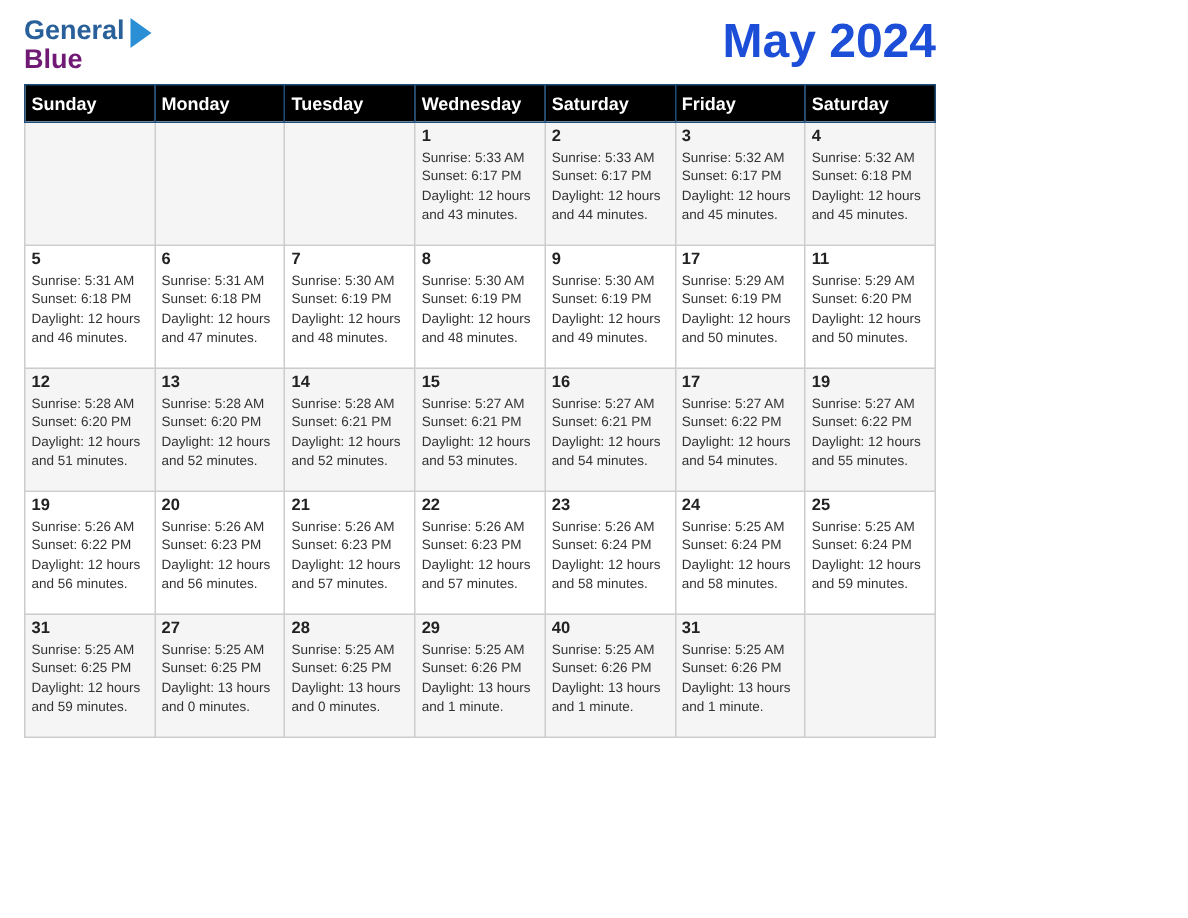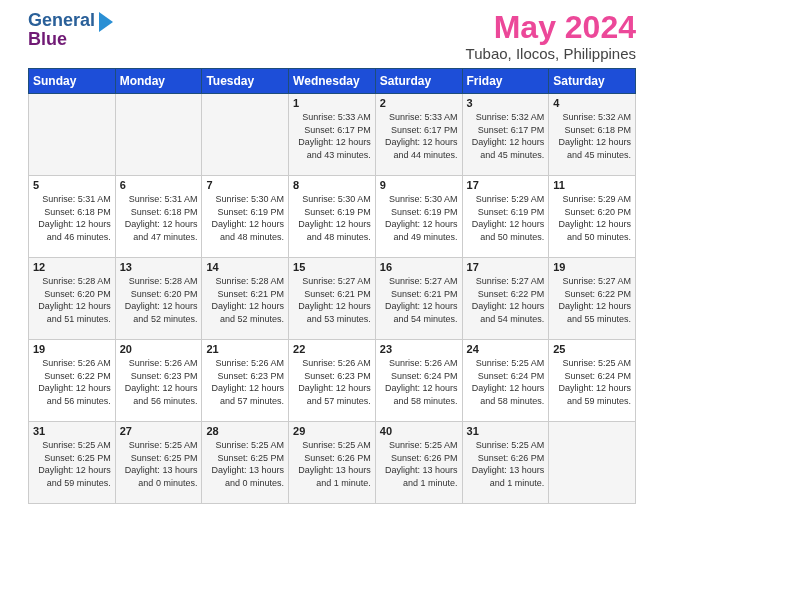--- a/index.html
+++ b/index.html
@@ -6,21 +6,20 @@
     body {
       font-family: Arial, sans-serif;
       background: #fff;
       width: 792px;
       height: 612px;
       overflow: hidden;
     }
     .page {
       width: 640px;
       padding: 10px 16px;
-      margin-left: 12px;
     }
     .header {
       display: flex;
       justify-content: space-between;
       align-items: flex-start;
       margin-bottom: 6px;
     }
     .logo {
       display: flex;
       align-items: center;
@@ -42,35 +41,35 @@
       border-bottom: 10px solid transparent;
       margin-left: 4px;
       margin-top: 2px;
     }
     .title-block {
       text-align: right;
     }
     .title-block h1 {
       font-size: 32px;
       font-weight: bold;
-      color: #ec4899;
+      color: #1d4ed8;
       line-height: 1.1;
     }
     .title-block h2 {
       font-size: 15px;
       color: #444;
       font-weight: normal;
     }
     table {
       width: 100%;
       border-collapse: collapse;
       table-layout: fixed;
     }
     thead tr th {
-      background-color: #1d4ed8;
+      background-color: #000000;
       color: #fff;
       font-size: 12px;
       font-weight: bold;
       padding: 5px 4px;
       text-align: left;
       border: 1px solid #1e4d7a;
     }
     tbody tr td {
       border: 1px solid #ccc;
       vertical-align: top;
@@ -89,42 +88,40 @@
     .day-num {
       font-size: 11px;
       font-weight: bold;
       display: block;
       margin-bottom: 2px;
     }
     .day-info {
       font-size: 9px;
       line-height: 1.4;
       color: #333;
-      text-align: right;
     }
   </style>
 </head>
 <body>
 
 <div class="page">
   <div class="header">
     <div class="logo">
       <div style="display:flex;flex-direction:column;align-items:flex-start;">
         <div style="display:flex;align-items:center;">
           <span class="logo-text">
             <span>General</span>
           </span>
           <div class="logo-arrow"></div>
         </div>
         <span class="logo-text" style="color:#701a75;font-size:18px;font-weight:bold;margin-top:-2px;">Blue</span>
       </div>
     </div>
     <div class="title-block">
       <h1>May 2024</h1>
-      <h2>Tubao, Ilocos, Philippines</h2>
     </div>
   </div>
 
   <table>
     <thead>
       <tr>
         <th>Sunday</th>
         <th>Monday</th>
         <th>Tuesday</th>
         <th>Wednesday</th>

